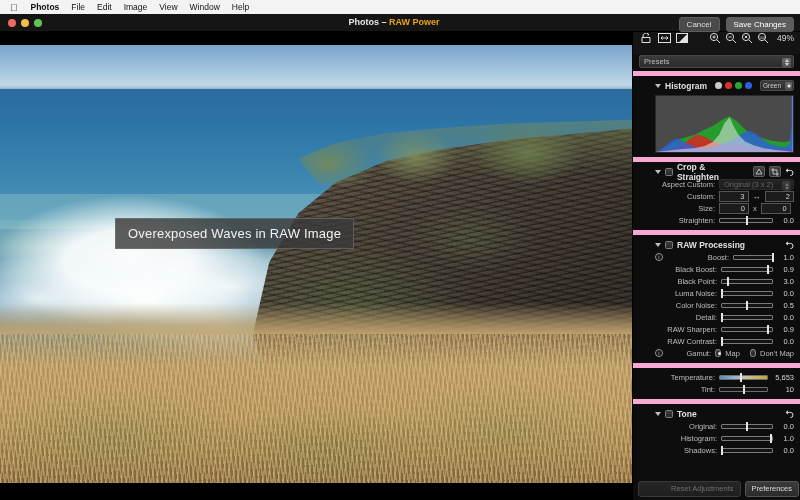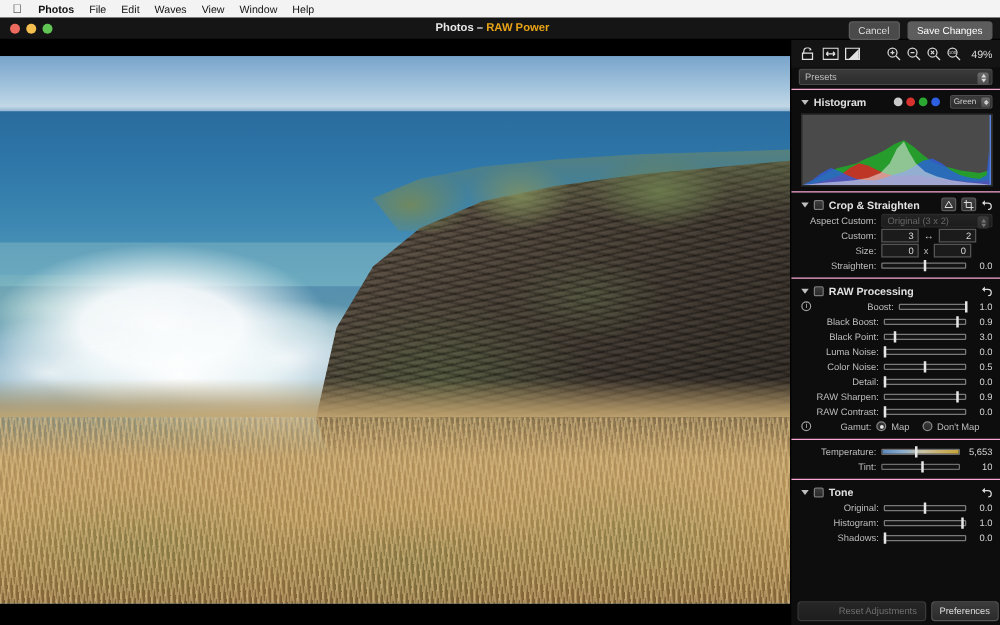--- a/index.html
+++ b/index.html
@@ -154,21 +154,21 @@
     letter-spacing:0.2px; white-space:nowrap;
   }
 
   
   .panel {
     position:absolute; right:0; top:32px; width:168px; height:468px;
     background:#0d0d0d; border-left:1px solid #000;
     font-size:8px; color:#c8c8c8; overflow:hidden;
   }
   .panel-toolbar {
-    height:22px; display:flex; align-items:center; padding:0 6px; gap:4px;
+    height:22px; display:flex; align-items:flex-start; padding:0 6px; gap:4px;
     background:#141414;
   }
   .icon-btn {
     width:14px; height:12px; display:flex; align-items:center; justify-content:center;
     color:#e2e2e2; cursor:default;
   }
   .icon-btn svg { display:block; }
   .zoomgroup { display:flex; gap:2px; margin-left:auto; align-items:center; }
   .zoompct { font-size:8.5px; color:#dcdcdc; margin-left:5px; }
 
@@ -182,21 +182,21 @@
   .select .stepper {
     position:absolute; right:2px; top:1.5px; width:9px; height:10px;
     background:linear-gradient(to bottom,#6a6a6a,#4e4e4e); border-radius:2px;
     display:flex; flex-direction:column; align-items:center; justify-content:center;
     gap:1px;
   }
   .select .stepper i { display:block; width:0;height:0;border-left:2.5px solid transparent;border-right:2.5px solid transparent; }
   .select .stepper i.up { border-bottom:3px solid #d9d9d9; }
   .select .stepper i.dn { border-top:3px solid #d9d9d9; }
 
-  .section { border-top:1px solid #f9a8d4; padding:3px 6px 4px 8px; }
+  .section { border-top:5px solid #f9a8d4; padding:3px 6px 4px 22px; }
   .sec-head { display:flex; align-items:center; gap:4px; height:13px; }
   .tri { width:0;height:0; border-left:3.5px solid transparent;border-right:3.5px solid transparent;border-top:4.5px solid #bfbfbf; cursor:default; }
   .chk {
     width:8px; height:8px; border:1px solid #7c7c7c; border-radius:1.5px;
     background:linear-gradient(to bottom,#3d3d3d,#2a2a2a); cursor:default;
   }
   .sec-title { font-size:8.5px; color:#e0e0e0; font-weight:bold; }
   .sec-head .right { margin-left:auto; display:flex; align-items:center; gap:4px; }
   .revert { color:#d8d8d8; cursor:default; line-height:0; }
 
@@ -283,21 +283,21 @@
 </head>
 <body>
 
 <div id="app">
 
   <div class="menubar">
     <span class="mb-item mb-apple"></span>
     <span class="mb-item mb-bold">Photos</span>
     <span class="mb-item">File</span>
     <span class="mb-item">Edit</span>
-    <span class="mb-item">Waves</span>
+    <span class="mb-item">Image</span>
     <span class="mb-item">View</span>
     <span class="mb-item">Window</span>
     <span class="mb-item">Help</span>
   </div>
 
   <div class="titlebar">
     <div class="traffic">
       <span class="dot red"></span>
       <span class="dot yellow"></span>
       <span class="dot green"></span>
@@ -319,20 +319,21 @@
       <div class="watergreen"></div>
       <div class="shadowwater"></div>
       <div class="surf"></div>
       <div class="surf2"></div>
       <div class="cliff"></div>
       <div class="clifftex"></div>
       <div class="clifftop"></div>
       <div class="grassTopFade"></div>
       <div class="grass"></div>
     </div>
+    <div class="caption">Overexposed Waves in RAW Image</div>
   </div>
 
   <div class="panel">
 
     <div class="panel-toolbar">
       <span class="icon-btn">
         <svg width="12" height="11" viewBox="0 0 12 11">
             <path d="M2 9.5h8v-5H2z" fill="none" stroke="#e2e2e2" stroke-width="1"></path>
             <path d="M3 4.5V3a3 3 0 0 1 5-2.2" fill="none" stroke="#e2e2e2" stroke-width="1"></path>
             <path d="M8.6 0.2l0.6 2-2 0.2z" fill="#e2e2e2"></path>

